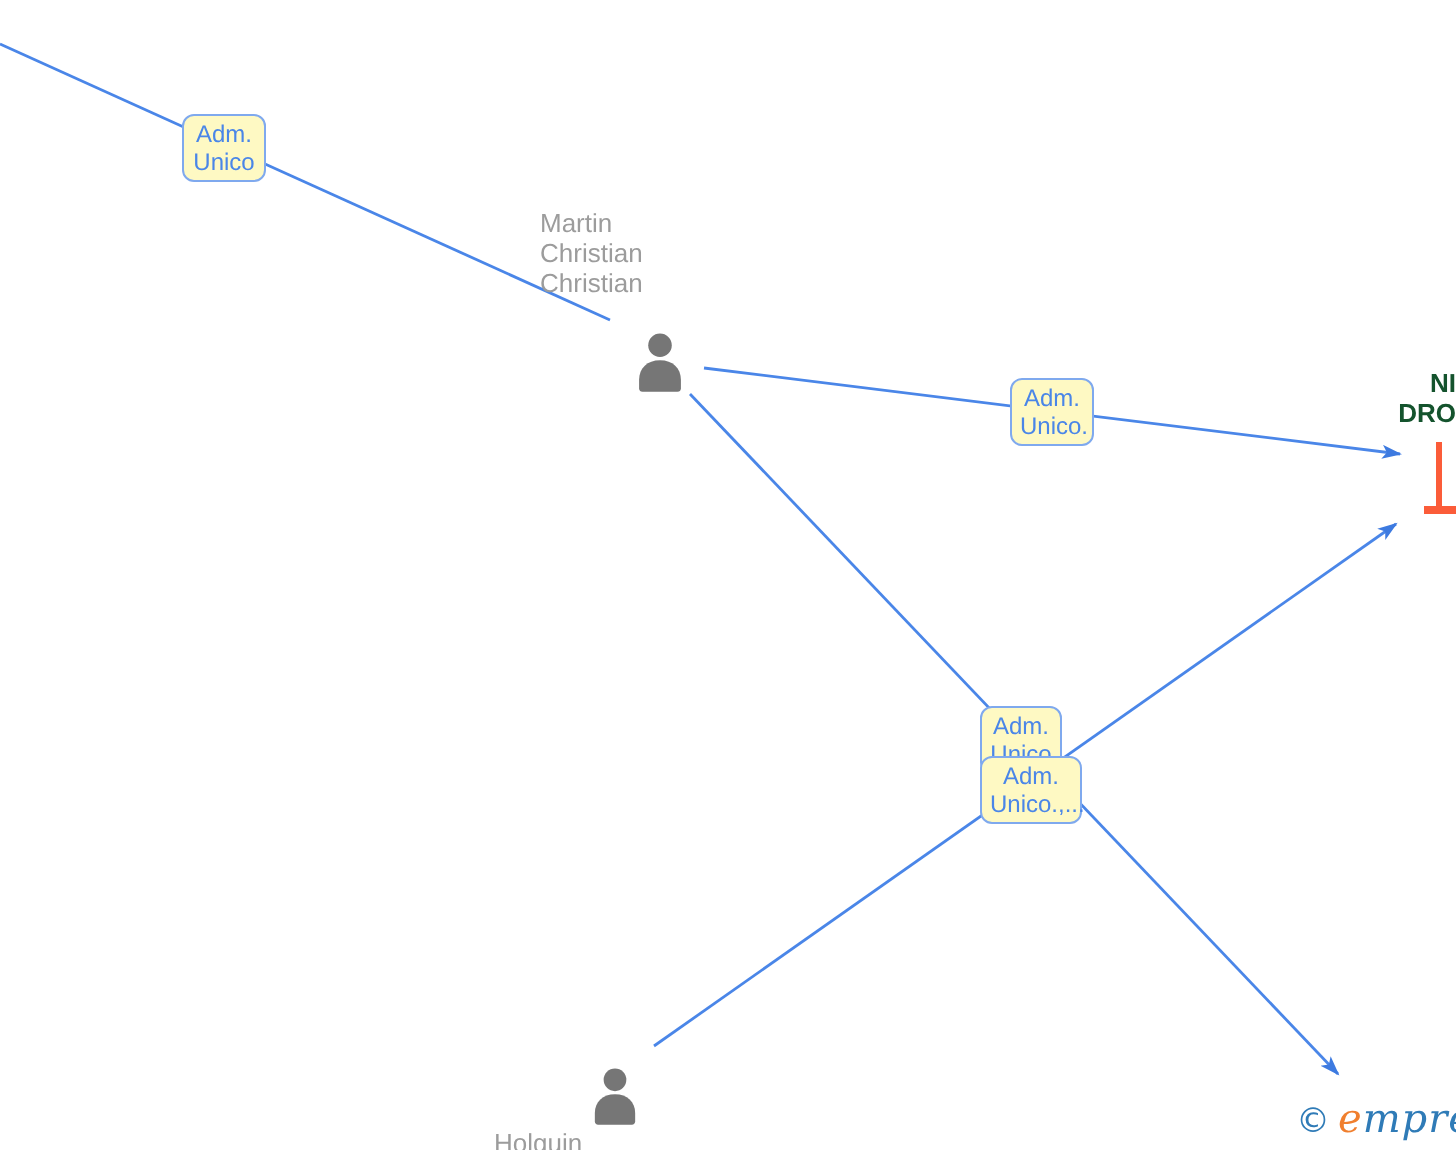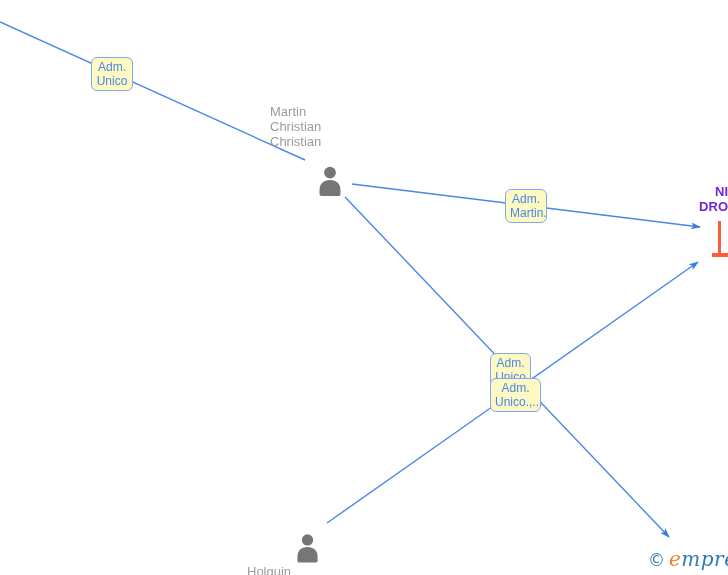--- a/index.html
+++ b/index.html
@@ -41,21 +41,21 @@
     text-align: left;
     color: #9c9c9c;
     font-size: 13px;
     line-height: 15px;
   }
   .company-label {
     position: absolute;
     z-index: 2;
     width: 100px;
     text-align: right;
-    color: #6d28d9;
+    color: #14532d;
     font-size: 13px;
     font-weight: bold;
     line-height: 15px;
   }
   .building-icon { position: absolute; z-index: 2; width: 16px; height: 37px; }
   .building-icon .wall {
     position: absolute; left: 6px; top: 0; width: 3px; height: 36px;
     background: #fb5c39;
   }
   .building-icon .base {
@@ -104,21 +104,21 @@
     <line x1="327" y1="523" x2="698" y2="262" stroke="#4a86e8" stroke-width="1.4" marker-end="url(#arrow)"></line>
   </svg>
 
   <div class="edge-label" style="left:91px; top:57px; width:42px;">
     <div>Adm.</div>
     <div>Unico</div>
   </div>
 
   <div class="edge-label" style="left:505px; top:189px; width:42px;">
     <div>Adm.</div>
-    <div>Martin.</div>
+    <div>Unico.</div>
   </div>
 
   <div class="edge-label behind" style="left:490px; top:353px; width:41px;">
     <div>Adm.</div>
     <div>Unico</div>
   </div>
 
   <div class="edge-label front" style="left:490px; top:378px; width:51px;">
     <div>Adm.</div>
     <div>Unico.,...</div>

